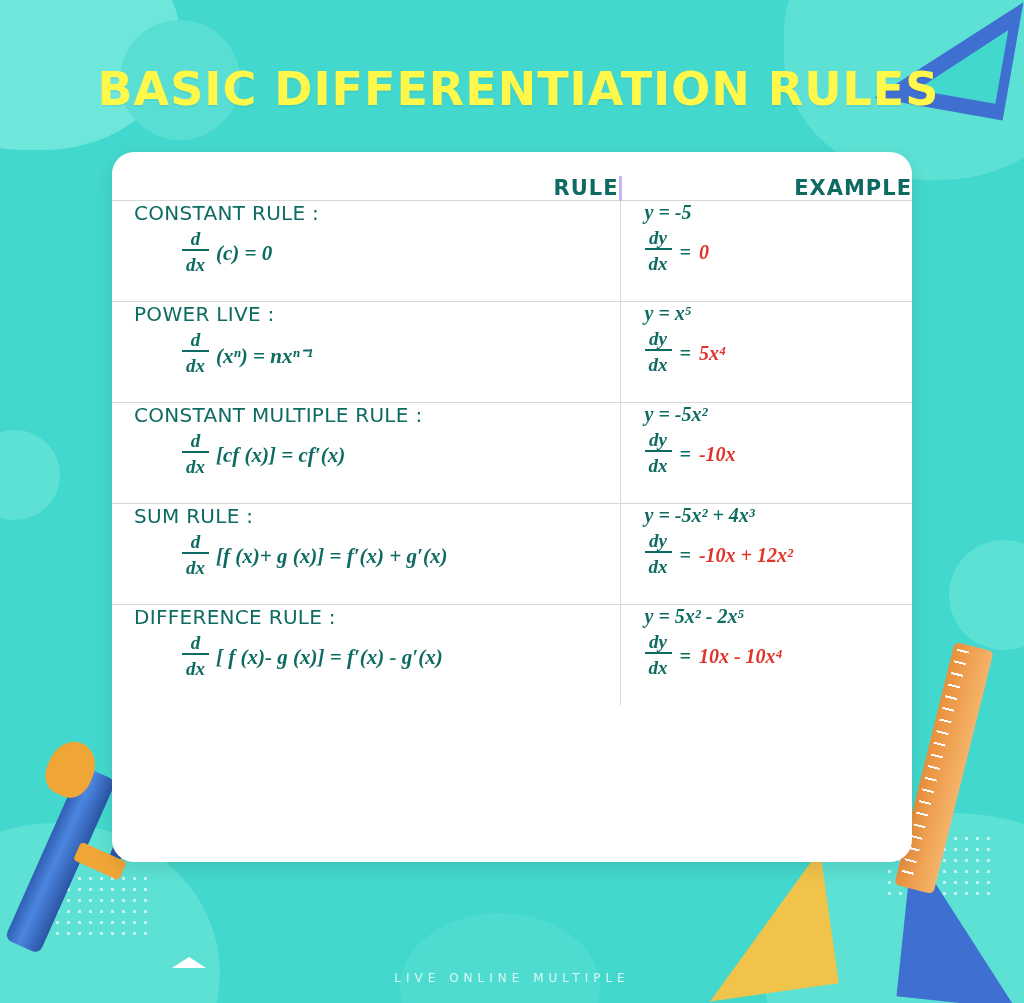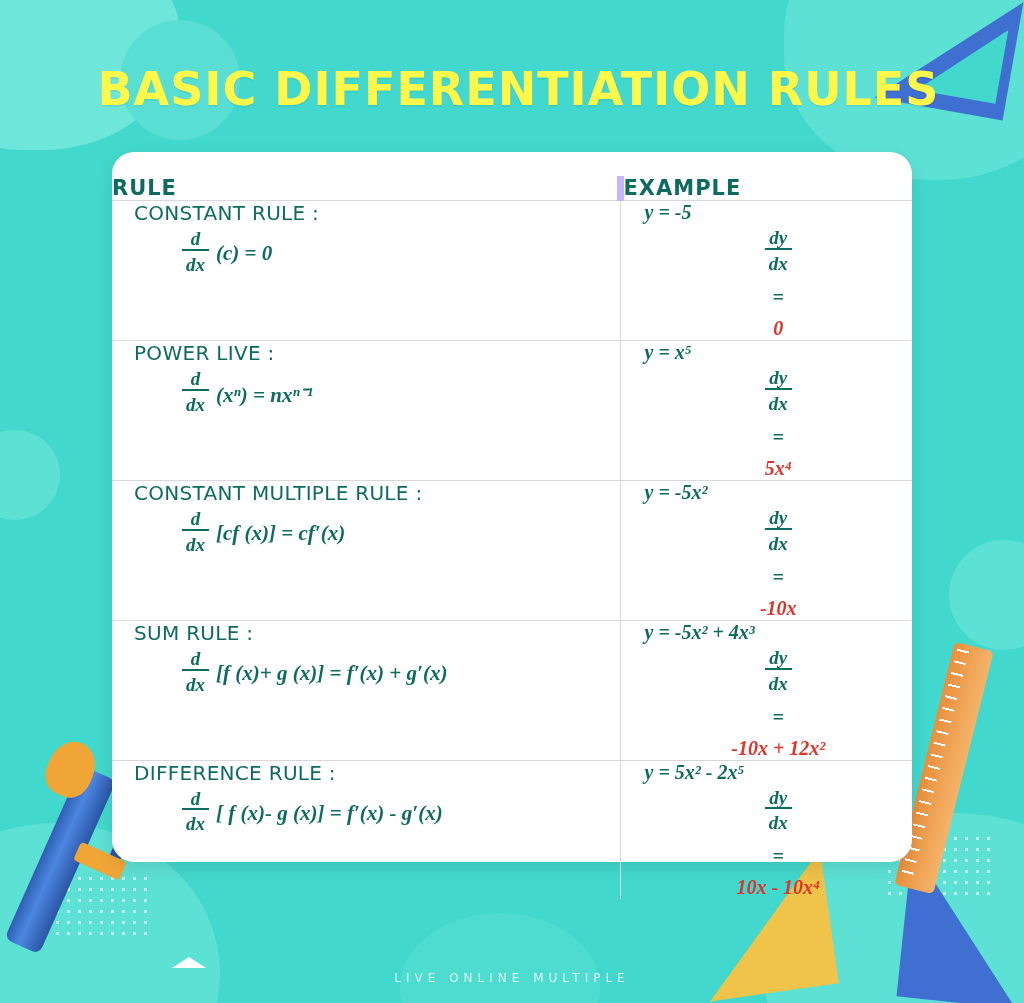--- a/index.html
+++ b/index.html
@@ -212,29 +212,29 @@
     margin-left: 0;
   }
   table.rules th, table.rules td {
     vertical-align: top;
     padding: 0;
   }
   .col-rule { width: 508px; }
   .col-ex   { width: 292px; }
 
   .hdr-row th {
-    text-align: left;
+    text-align: right;
     color: #0e6b62;
     font-size: 21px;
     font-weight: 800;
     letter-spacing: 1px;
     padding: 6px 0 16px 0;
     font-family: "DejaVu Sans", sans-serif;
   }
-  .hdr-row th.col-ex { border-left: 7px solid #c4b5fd; }
+  .hdr-row th.col-ex { border-left: 3px solid #c4b5fd; }
 
   .rule-row td {
     border-top: 1px solid #d8d8d8;
     padding: 12px 0 14px 0;
     height: 100px;
   }
   .rule-row td.cell-ex {
     border-left: 1px solid #d8d8d8;
     padding-left: 24px;
   }
@@ -282,21 +282,20 @@
   .ex-line.first { margin-bottom: 4px; }
   .ex-eq {
     display: flex;
     align-items: center;
     gap: 8px;
     color: #0e6b62;
     font-family: "Liberation Serif", serif;
     font-style: italic;
     font-weight: 700;
     font-size: 20px;
-    flex-direction: column;
   }
   .ans { color: #e0342b; }
 
   
   .logo-wrap {
     position: absolute;
     left: 0; right: 0;
     bottom: 18px;
     text-align: center;
   }

